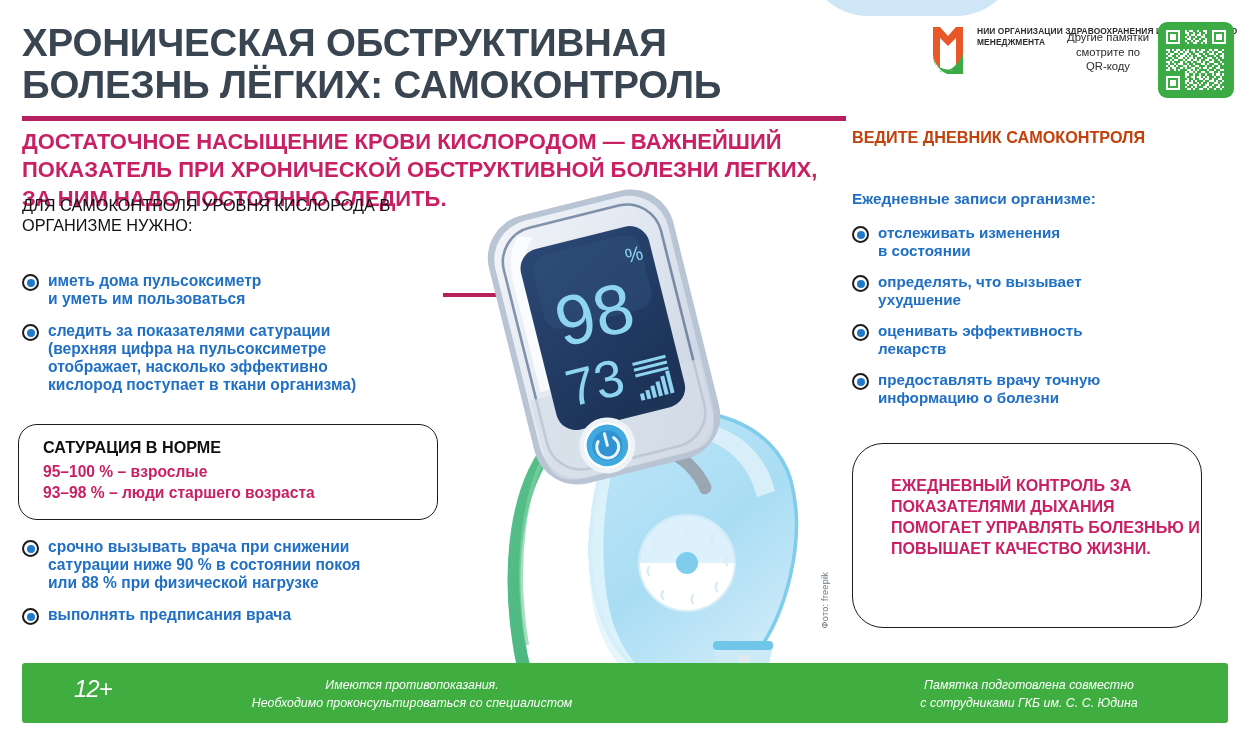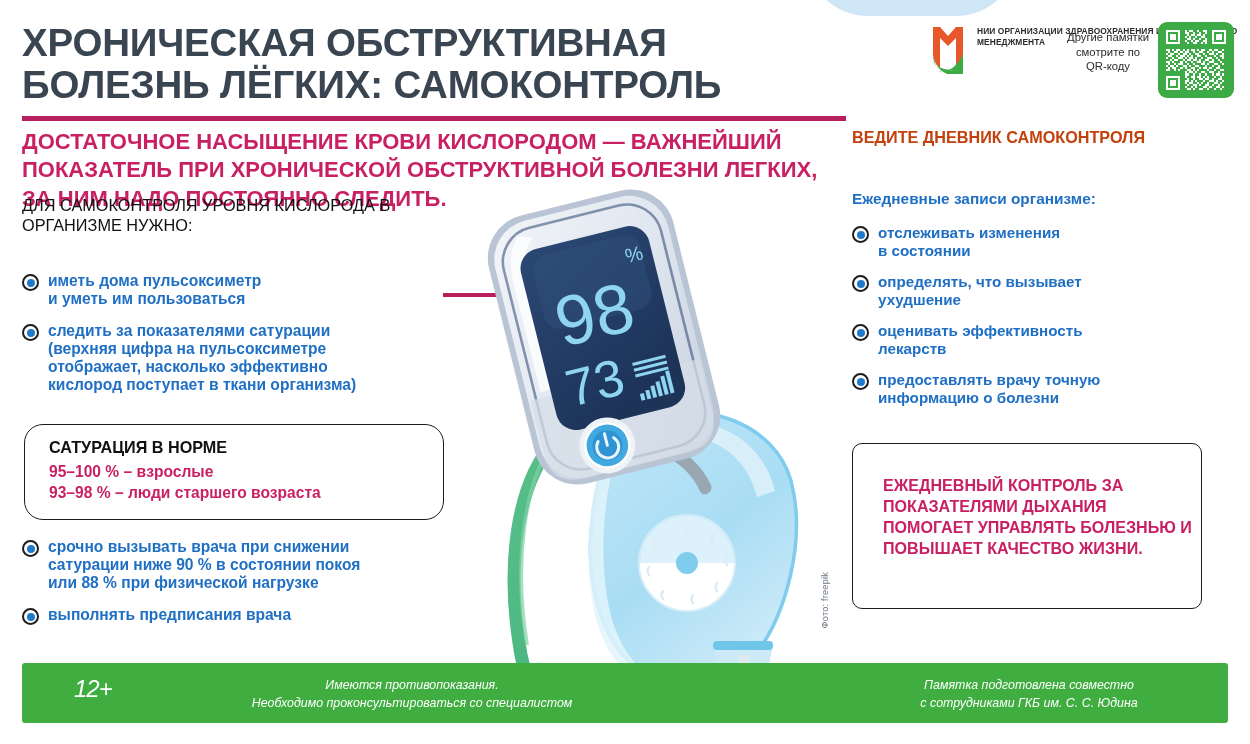--- a/index.html
+++ b/index.html
@@ -68,31 +68,31 @@
   }
   .dot::after{
     content:"";position:absolute;left:50%;top:50%;width:8px;height:8px;
     background:#2079c9;border-radius:50%;transform:translate(-50%,-50%);
   }
   .btext{color:#1f6fc4;font-size:15.6px;font-weight:bold;line-height:1.155;}
   .bullets-r .btext{font-size:15.2px;}
 
   
   .norm-box{
-    position:absolute;left:24px;top:424px;width:420px;height:96px;
+    position:absolute;left:18px;top:424px;width:420px;height:96px;
     border:1.9px solid #1c1c1c;border-radius:19px;box-sizing:border-box;
     padding:13px 0 0 24px;
   }
   .norm-title{font-size:16.2px;font-weight:bold;color:#111;text-transform:uppercase;margin-bottom:5px;}
   .norm-line{font-size:15.6px;color:#c92063;font-weight:bold;line-height:1.32;}
 
   .pink-box{
-    position:absolute;left:852px;top:443px;width:350px;height:166px;
-    border:1.9px solid #1c1c1c;border-radius:10px;box-sizing:border-box;
-    padding:31px 0 0 30px;
+    position:absolute;left:852px;top:443px;width:350px;height:185px;
+    border:1.9px solid #1c1c1c;border-radius:31px;box-sizing:border-box;
+    padding:31px 0 0 38px;
   }
   .pink-text{
     font-size:16.1px;font-weight:bold;color:#c92063;line-height:1.31;text-transform:uppercase;
   }
 
   .right-head{position:absolute;left:852px;top:128px;width:360px;
     font-size:16.2px;font-weight:bold;color:#c2410c;line-height:1.2;text-transform:uppercase;}
   .right-sub{position:absolute;left:852px;top:190px;width:360px;
     font-size:15.4px;font-weight:bold;color:#1f6fc4;}
 

